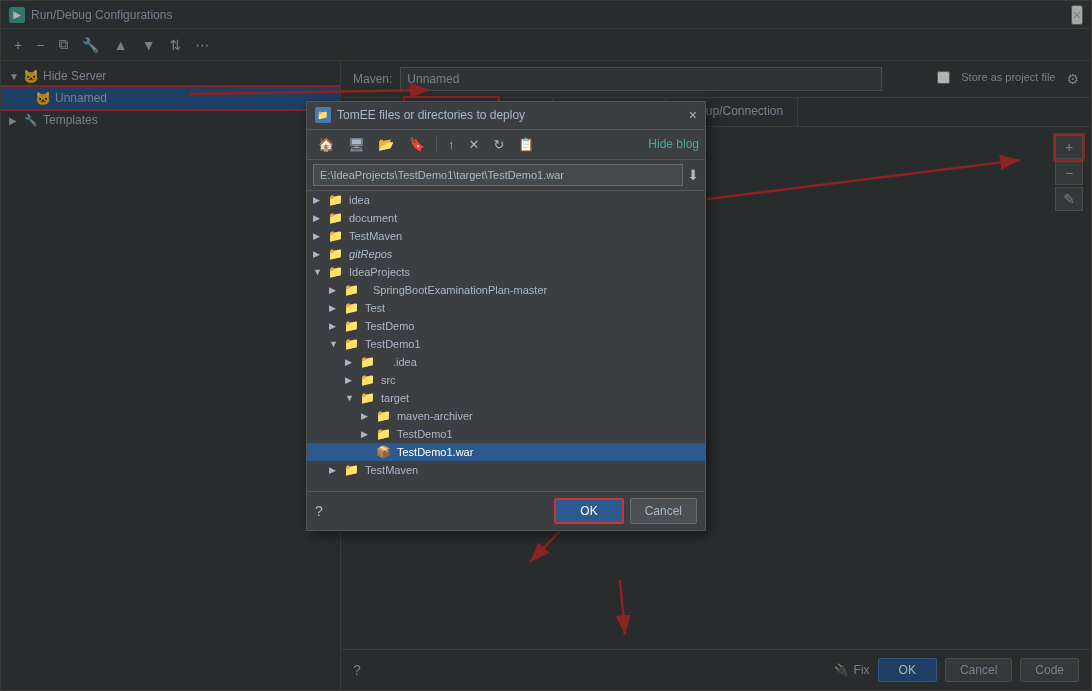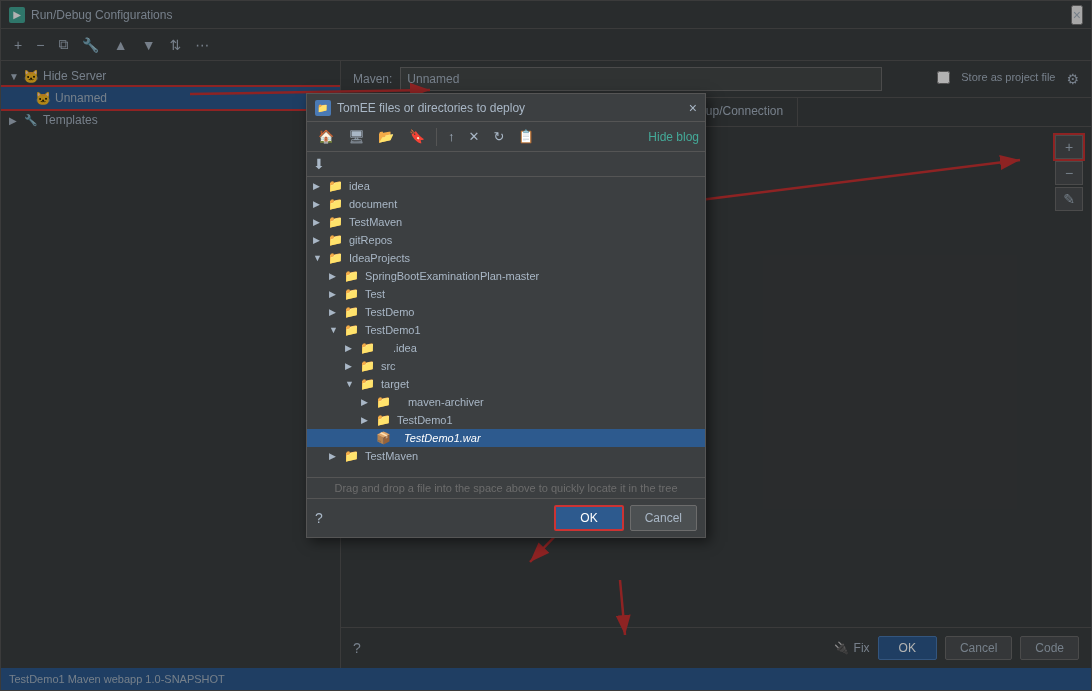--- a/index.html
+++ b/index.html
@@ -480,23 +480,20 @@
           <span>🔌</span>
           <span>Fix</span>
         </button>
         <button class="btn-ok">OK</button>
         <button class="btn-cancel">Cancel</button>
         <button class="btn-apply">Code</button>
       </div>
     </div>
   </div>
 
-  <div class="status-bar">
-    <span>TestDemo1 Maven webapp 1.0-SNAPSHOT</span>
-  </div>
 
   <div class="modal-overlay">
     <div class="modal" style="margin-top: -60px; margin-left: -80px;">
 
       <div class="modal-titlebar">
         <div class="modal-title-left">
           <div class="modal-icon">📁</div>
           <span class="modal-title-text">TomEE files or directories to deploy</span>
         </div>
         <button class="modal-close">×</button>
@@ -509,20 +506,21 @@
         <button class="modal-tool-btn">🔖</button>
         <div class="modal-tool-sep"></div>
         <button class="modal-tool-btn">↑</button>
         <button class="modal-tool-btn">✕</button>
         <button class="modal-tool-btn">↻</button>
         <button class="modal-tool-btn">📋</button>
         <button class="hide-path-btn">Hide blog</button>
       </div>
 
       <div class="modal-path-bar">
+        <input class="path-input" type="text" value="E:\IdeaProjects\TestDemo1\target\TestDemo1.war" style="">
         <button class="path-btn">⬇</button>
       </div>
 
       <div class="modal-tree">
 
       <div class="modal-tree-item" style="padding-left: 6px;">
     <span style="width:12px;font-size:9px;color:#a9b7c6;">▶</span>
     <span style="font-size:12px;">📁</span>
     <span style="margin-left:3px;">idea</span>
   </div>
@@ -532,31 +530,31 @@
     <span style="margin-left:3px;">document</span>
   </div>
           <div class="modal-tree-item" style="padding-left: 6px;">
     <span style="width:12px;font-size:9px;color:#a9b7c6;">▶</span>
     <span style="font-size:12px;">📁</span>
     <span style="margin-left:3px;">TestMaven</span>
   </div>
           <div class="modal-tree-item" style="padding-left: 6px;">
     <span style="width:12px;font-size:9px;color:#a9b7c6;">▶</span>
     <span style="font-size:12px;">📁</span>
-    <span style="margin-left:3px;">gitRepos</span>
+    <span style="margin-left:3px;font-style:italic;">gitRepos</span>
   </div>
           <div class="modal-tree-item" style="padding-left: 6px;">
     <span style="width:12px;font-size:9px;color:#a9b7c6;">▼</span>
     <span style="font-size:12px;">📁</span>
     <span style="margin-left:3px;">IdeaProjects</span>
   </div>
           <div class="modal-tree-item" style="padding-left: 22px;">
     <span style="width:12px;font-size:9px;color:#a9b7c6;">▶</span>
     <span style="font-size:12px;">📁</span>
-    <span style="margin-left:3px;">SpringBootExaminationPlan-master</span>
+    <span style="margin-left:11px;">SpringBootExaminationPlan-master</span>
   </div>
           <div class="modal-tree-item" style="padding-left: 22px;">
     <span style="width:12px;font-size:9px;color:#a9b7c6;">▶</span>
     <span style="font-size:12px;">📁</span>
     <span style="margin-left:3px;">Test</span>
   </div>
           <div class="modal-tree-item" style="padding-left: 22px;">
     <span style="width:12px;font-size:9px;color:#a9b7c6;">▶</span>
     <span style="font-size:12px;">📁</span>
     <span style="margin-left:3px;">TestDemo</span>
@@ -577,40 +575,39 @@
     <span style="margin-left:3px;">src</span>
   </div>
           <div class="modal-tree-item" style="padding-left: 38px;">
     <span style="width:12px;font-size:9px;color:#a9b7c6;">▼</span>
     <span style="font-size:12px;">📁</span>
     <span style="margin-left:3px;">target</span>
   </div>
           <div class="modal-tree-item" style="padding-left: 54px;">
     <span style="width:12px;font-size:9px;color:#a9b7c6;">▶</span>
     <span style="font-size:12px;">📁</span>
-    <span style="margin-left:14px;">maven-archiver</span>
+    <span style="margin-left:3px;">maven-archiver</span>
   </div>
           <div class="modal-tree-item" style="padding-left: 54px;">
     <span style="width:12px;font-size:9px;color:#a9b7c6;">▶</span>
     <span style="font-size:12px;">📁</span>
     <span style="margin-left:3px;">TestDemo1</span>
   </div>
           <div class="modal-tree-item selected" style="padding-left: 54px;">
     <span style="width:12px;font-size:9px;color:#a9b7c6;"></span>
     <span style="font-size:12px;">📦</span>
-    <span style="margin-left:10px;font-style:italic;">TestDemo1.war</span>
+    <span style="margin-left:3px;">TestDemo1.war</span>
   </div>
           <div class="modal-tree-item" style="padding-left: 22px;">
     <span style="width:12px;font-size:9px;color:#a9b7c6;">▶</span>
     <span style="font-size:12px;">📁</span>
     <span style="margin-left:3px;">TestMaven</span>
   </div>
         </div>
 
-      <div class="modal-drag-hint">Drag and drop a file into the space above to quickly locate it in the tree</div>
 
       <div class="modal-buttons">
         <button class="question-btn">?</button>
         <div style="display:flex; gap:6px;">
           <button class="modal-ok">OK</button>
           <button class="modal-cancel">Cancel</button>
         </div>
       </div>
     </div>
   </div>

